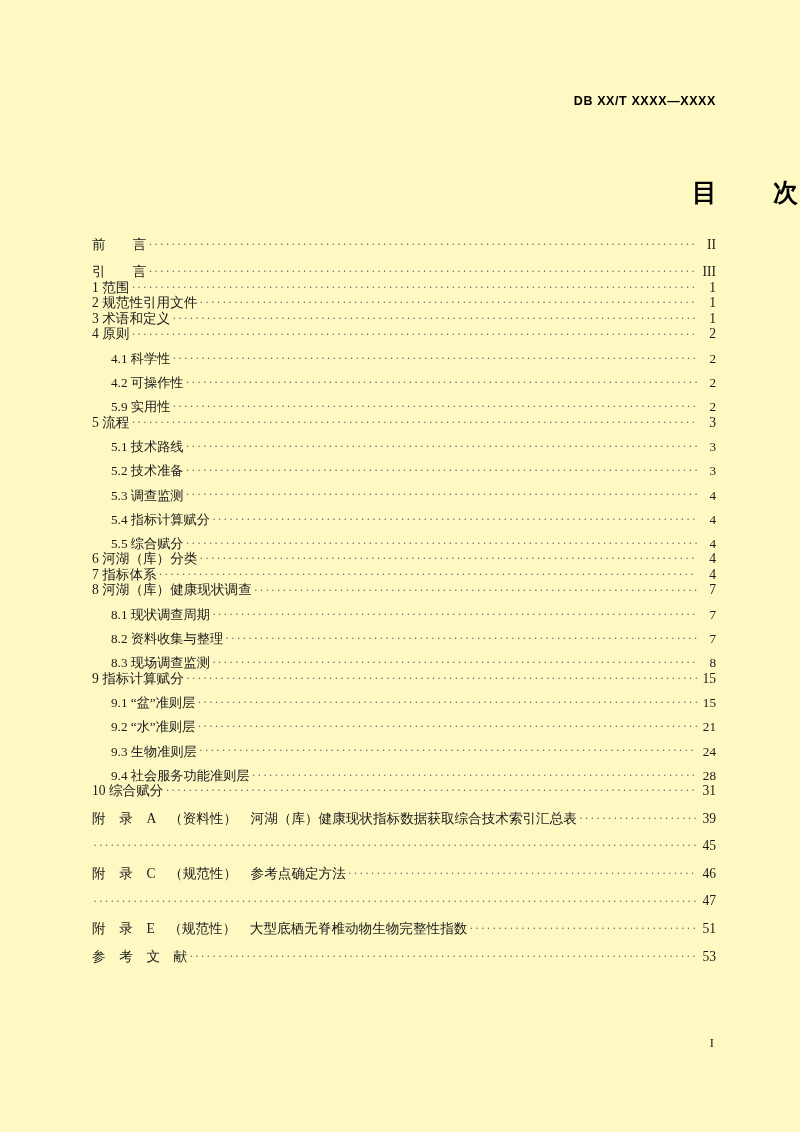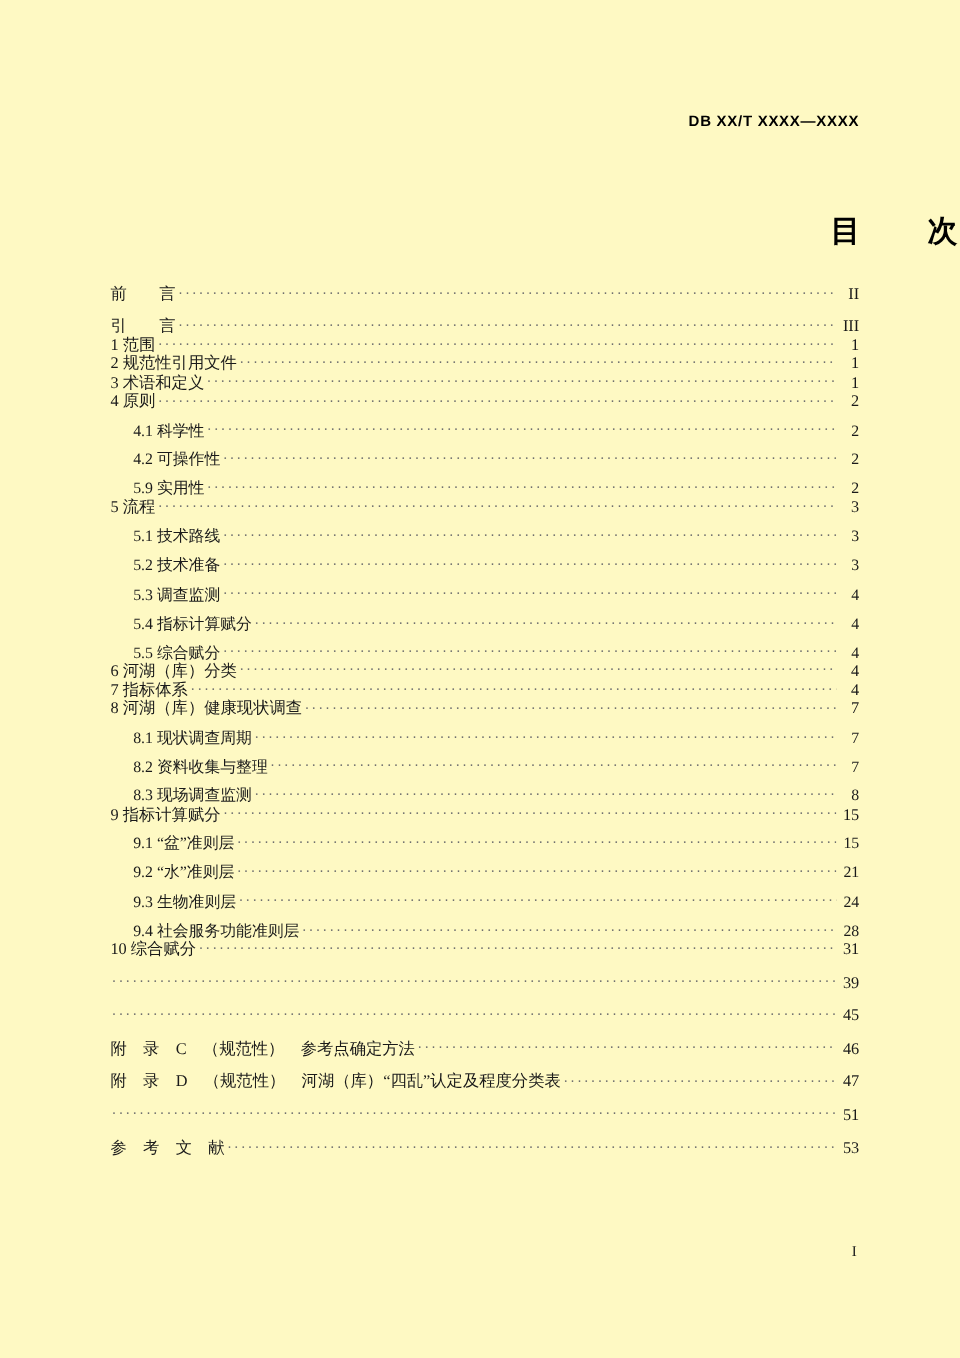--- a/index.html
+++ b/index.html
@@ -131,23 +131,23 @@
       <div class="toc-row lvl1"><span class="label">8 河湖（库）健康现状调查</span><span class="leader">·········································································································································································</span><span class="pageno">7</span></div>
       <div class="toc-row lvl2"><span class="label">8.1 现状调查周期</span><span class="leader">·········································································································································································</span><span class="pageno">7</span></div>
       <div class="toc-row lvl2"><span class="label">8.2 资料收集与整理</span><span class="leader">·········································································································································································</span><span class="pageno">7</span></div>
       <div class="toc-row lvl2"><span class="label">8.3 现场调查监测</span><span class="leader">·········································································································································································</span><span class="pageno">8</span></div>
       <div class="toc-row lvl1"><span class="label">9 指标计算赋分</span><span class="leader">·········································································································································································</span><span class="pageno">15</span></div>
       <div class="toc-row lvl2"><span class="label">9.1 “盆”准则层</span><span class="leader">·········································································································································································</span><span class="pageno">15</span></div>
       <div class="toc-row lvl2"><span class="label">9.2 “水”准则层</span><span class="leader">·········································································································································································</span><span class="pageno">21</span></div>
       <div class="toc-row lvl2"><span class="label">9.3 生物准则层</span><span class="leader">·········································································································································································</span><span class="pageno">24</span></div>
       <div class="toc-row lvl2"><span class="label">9.4 社会服务功能准则层</span><span class="leader">·········································································································································································</span><span class="pageno">28</span></div>
       <div class="toc-row lvl1"><span class="label">10 综合赋分</span><span class="leader">·········································································································································································</span><span class="pageno">31</span></div>
-      <div class="toc-row appendix"><span class="leader">·········································································································································································</span><span class="pageno">39</span></div>
+      <div class="toc-row appendix"><span class="label">附　录　A　（资料性）　河湖（库）健康现状指标数据获取综合技术索引汇总表</span><span class="leader">·········································································································································································</span><span class="pageno">39</span></div>
       <div class="toc-row appendix"><span class="leader">·········································································································································································</span><span class="pageno">45</span></div>
       <div class="toc-row appendix"><span class="label">附　录　C　（规范性）　参考点确定方法</span><span class="leader">·········································································································································································</span><span class="pageno">46</span></div>
-      <div class="toc-row appendix"><span class="label">附　录　D　（规范性）　河湖（库）“四乱”认定及程度分类表</span><span class="leader">·········································································································································································</span><span class="pageno">47</span></div>
-      <div class="toc-row appendix"><span class="leader">·········································································································································································</span><span class="pageno">51</span></div>
+      <div class="toc-row appendix"><span class="leader">·········································································································································································</span><span class="pageno">47</span></div>
+      <div class="toc-row appendix"><span class="label">附　录　E　（规范性）　大型底栖无脊椎动物生物完整性指数</span><span class="leader">·········································································································································································</span><span class="pageno">51</span></div>
       <div class="toc-row appendix"><span class="label">参　考　文　献</span><span class="leader">·········································································································································································</span><span class="pageno">53</span></div>
     </div>
 
   <div class="doc-footer">I</div>
 
 </div>
 
 </body></html>

